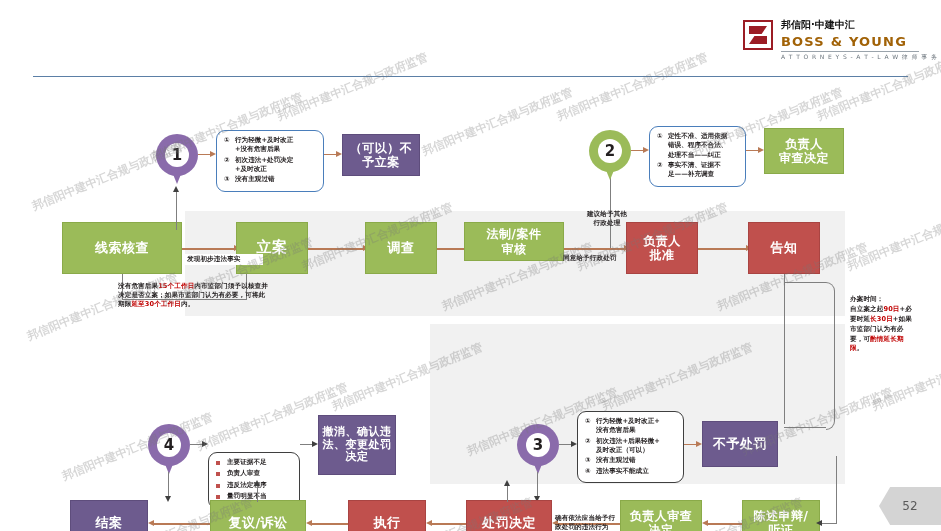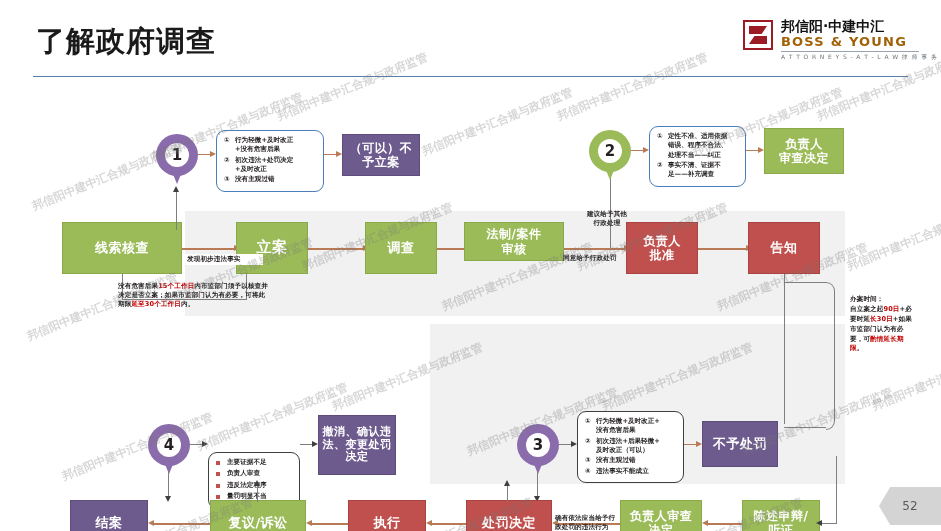--- a/index.html
+++ b/index.html
@@ -31,21 +31,21 @@
     content:"";position:absolute;left:4px;top:4px;width:18px;height:8px;
     background:#9b1c24;
     clip-path:polygon(0 0,100% 0,70% 100%,0 100%);
   }
   .logo-mark:after{
     content:"";position:absolute;left:4px;top:14px;width:18px;height:8px;
     background:#9b1c24;
     clip-path:polygon(30% 0,100% 0,100% 100%,0 100%);
   }
   .logo-cn{
-    position:absolute;left:38px;top:0px;font-size:14px;font-weight:bold;
+    position:absolute;left:38px;top:0px;font-size:10px;font-weight:bold;
     color:#111;letter-spacing:0px;white-space:nowrap;
   }
   .logo-en{
     position:absolute;left:38px;top:16px;font-size:13px;font-weight:bold;
     color:#a16207;letter-spacing:1.2px;white-space:nowrap;
   }
   .logo-div{position:absolute;left:38px;top:33px;width:138px;height:1px;background:#9aa3ab;}
   .logo-sub{
     position:absolute;left:38px;top:35px;font-size:6px;color:#6c757d;
     letter-spacing:.9px;white-space:nowrap;
@@ -139,21 +139,20 @@
     clip-path:polygon(18% 0,100% 0,100% 100%,18% 100%,0 50%);
     display:flex;align-items:center;justify-content:center;
     font-size:12px;color:#5a5a5a;
   }
 </style>
 </head>
 <body>
 
 <div class="slide">
 
-  <div class="title">了解政府调查</div>
   <div class="rule"></div>
 
   <div class="logo">
     <div class="logo-mark"></div>
     <div class="logo-cn">邦信阳·中建中汇</div>
     <div class="logo-en">BOSS &amp; YOUNG</div>
     <div class="logo-div"></div>
     <div class="logo-sub">A T T O R N E Y S - A T - L A W    律 师 事 务 所</div>
   </div>
 

